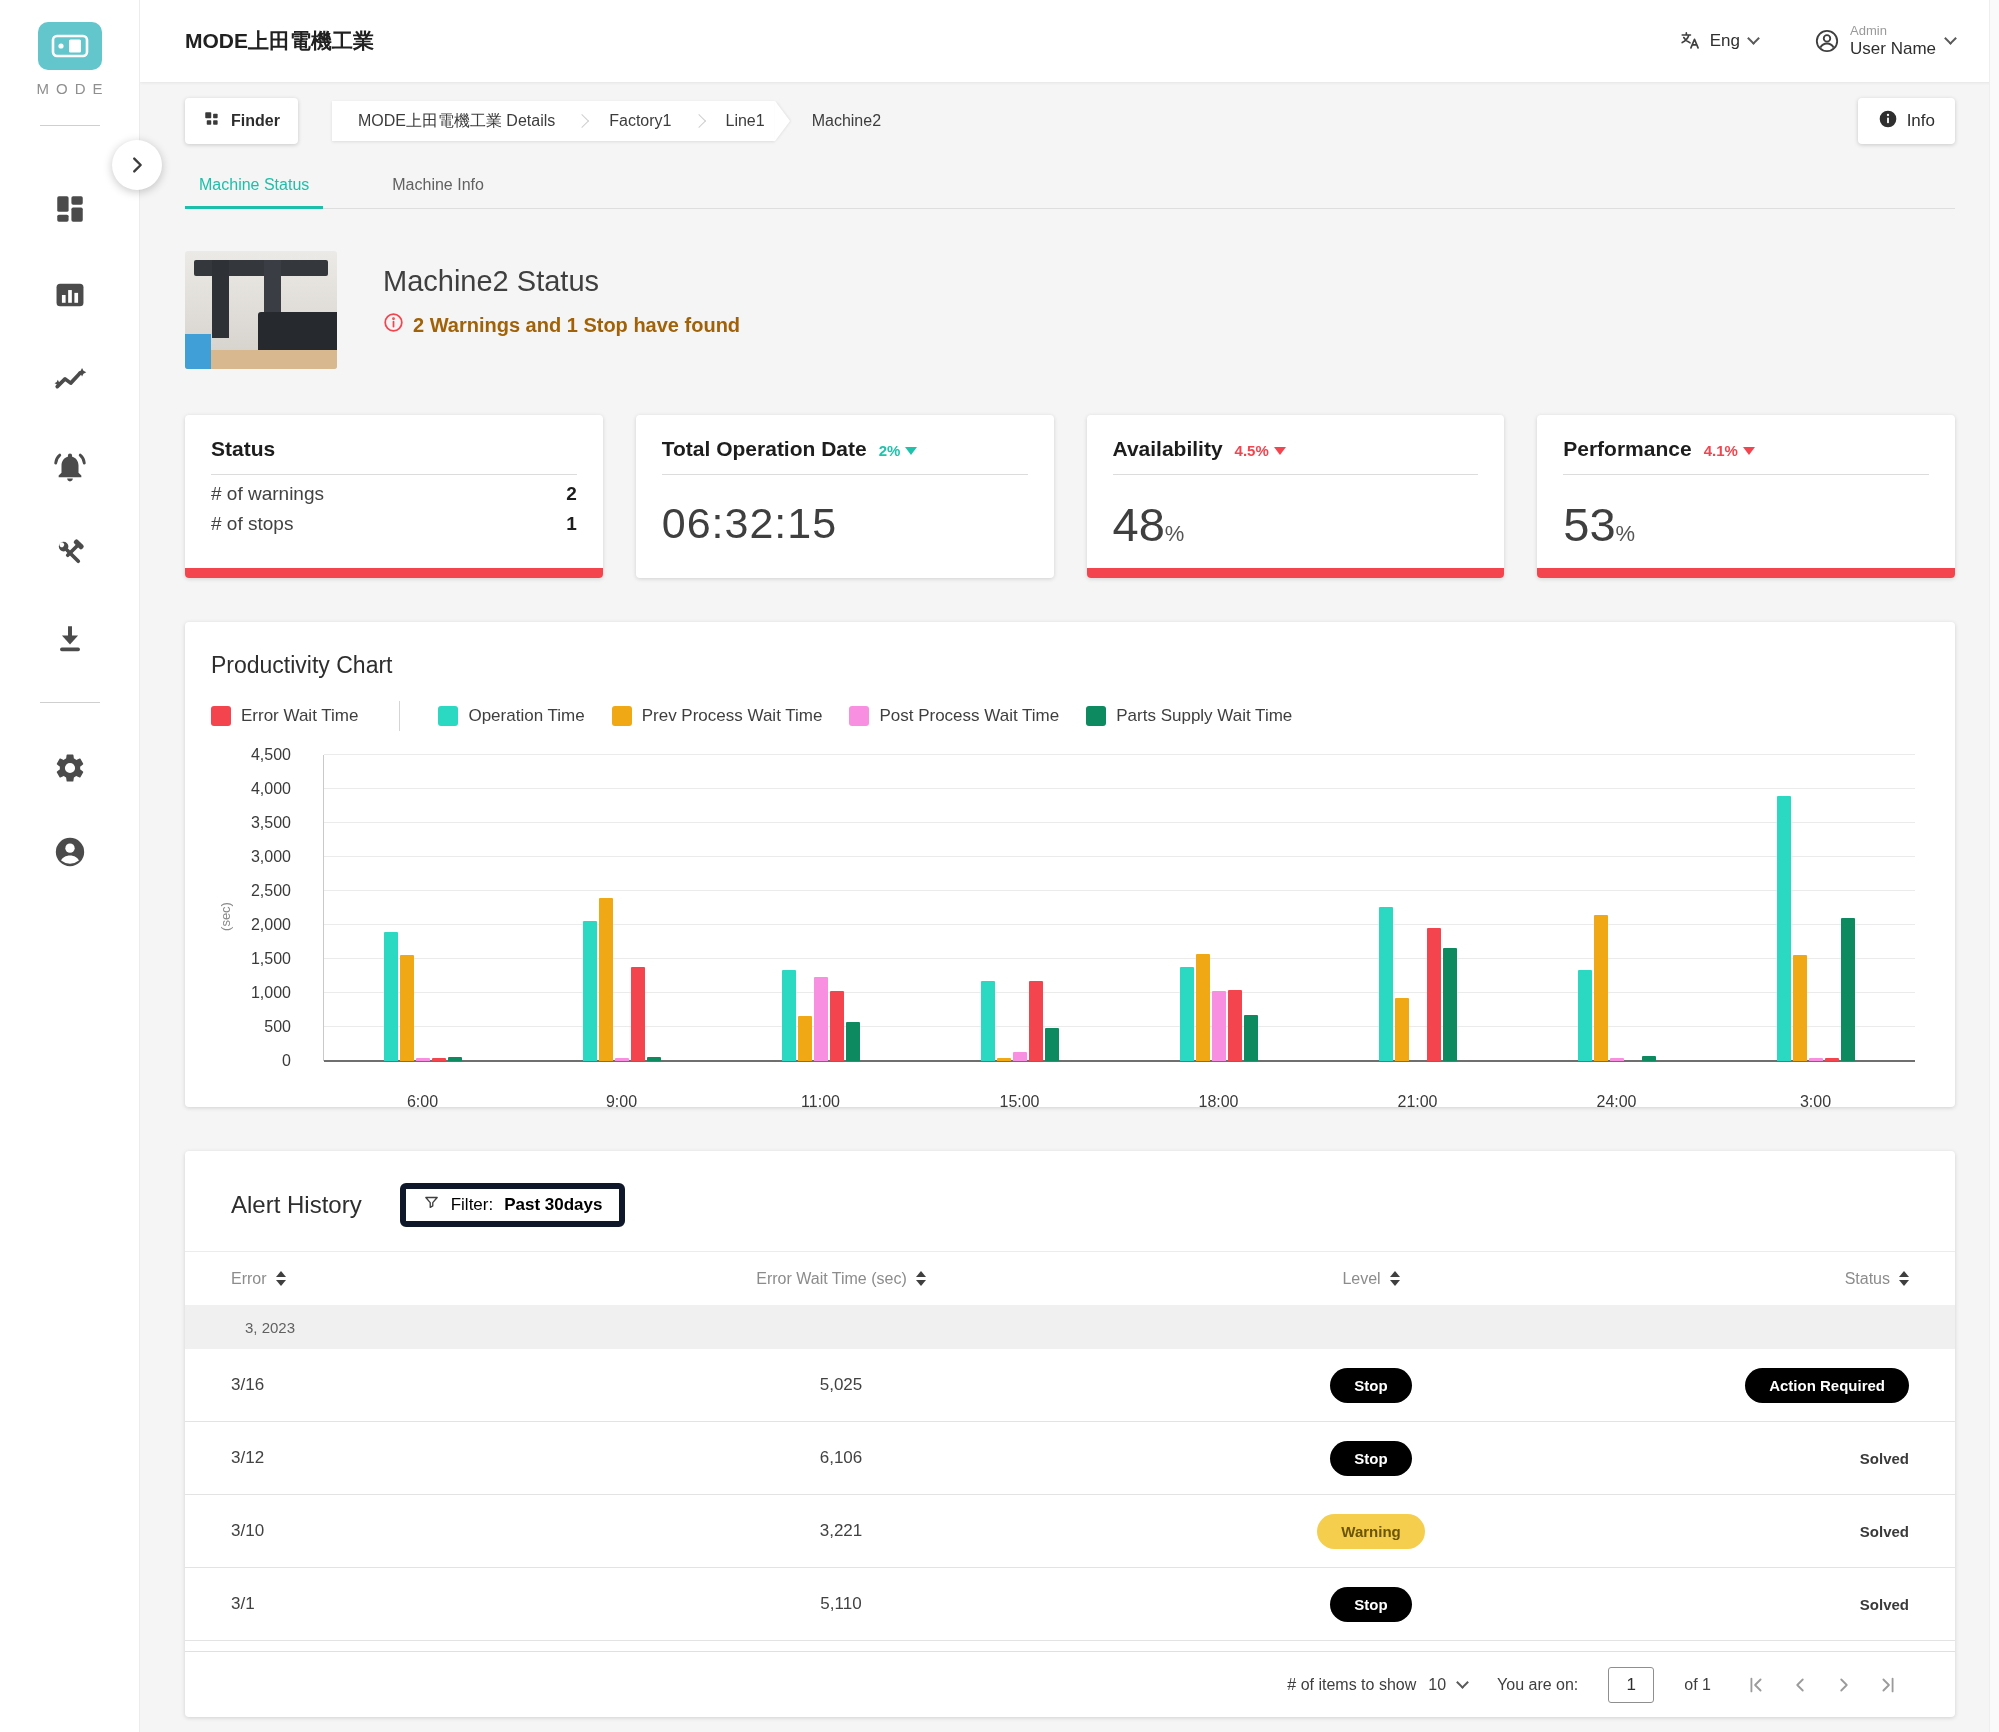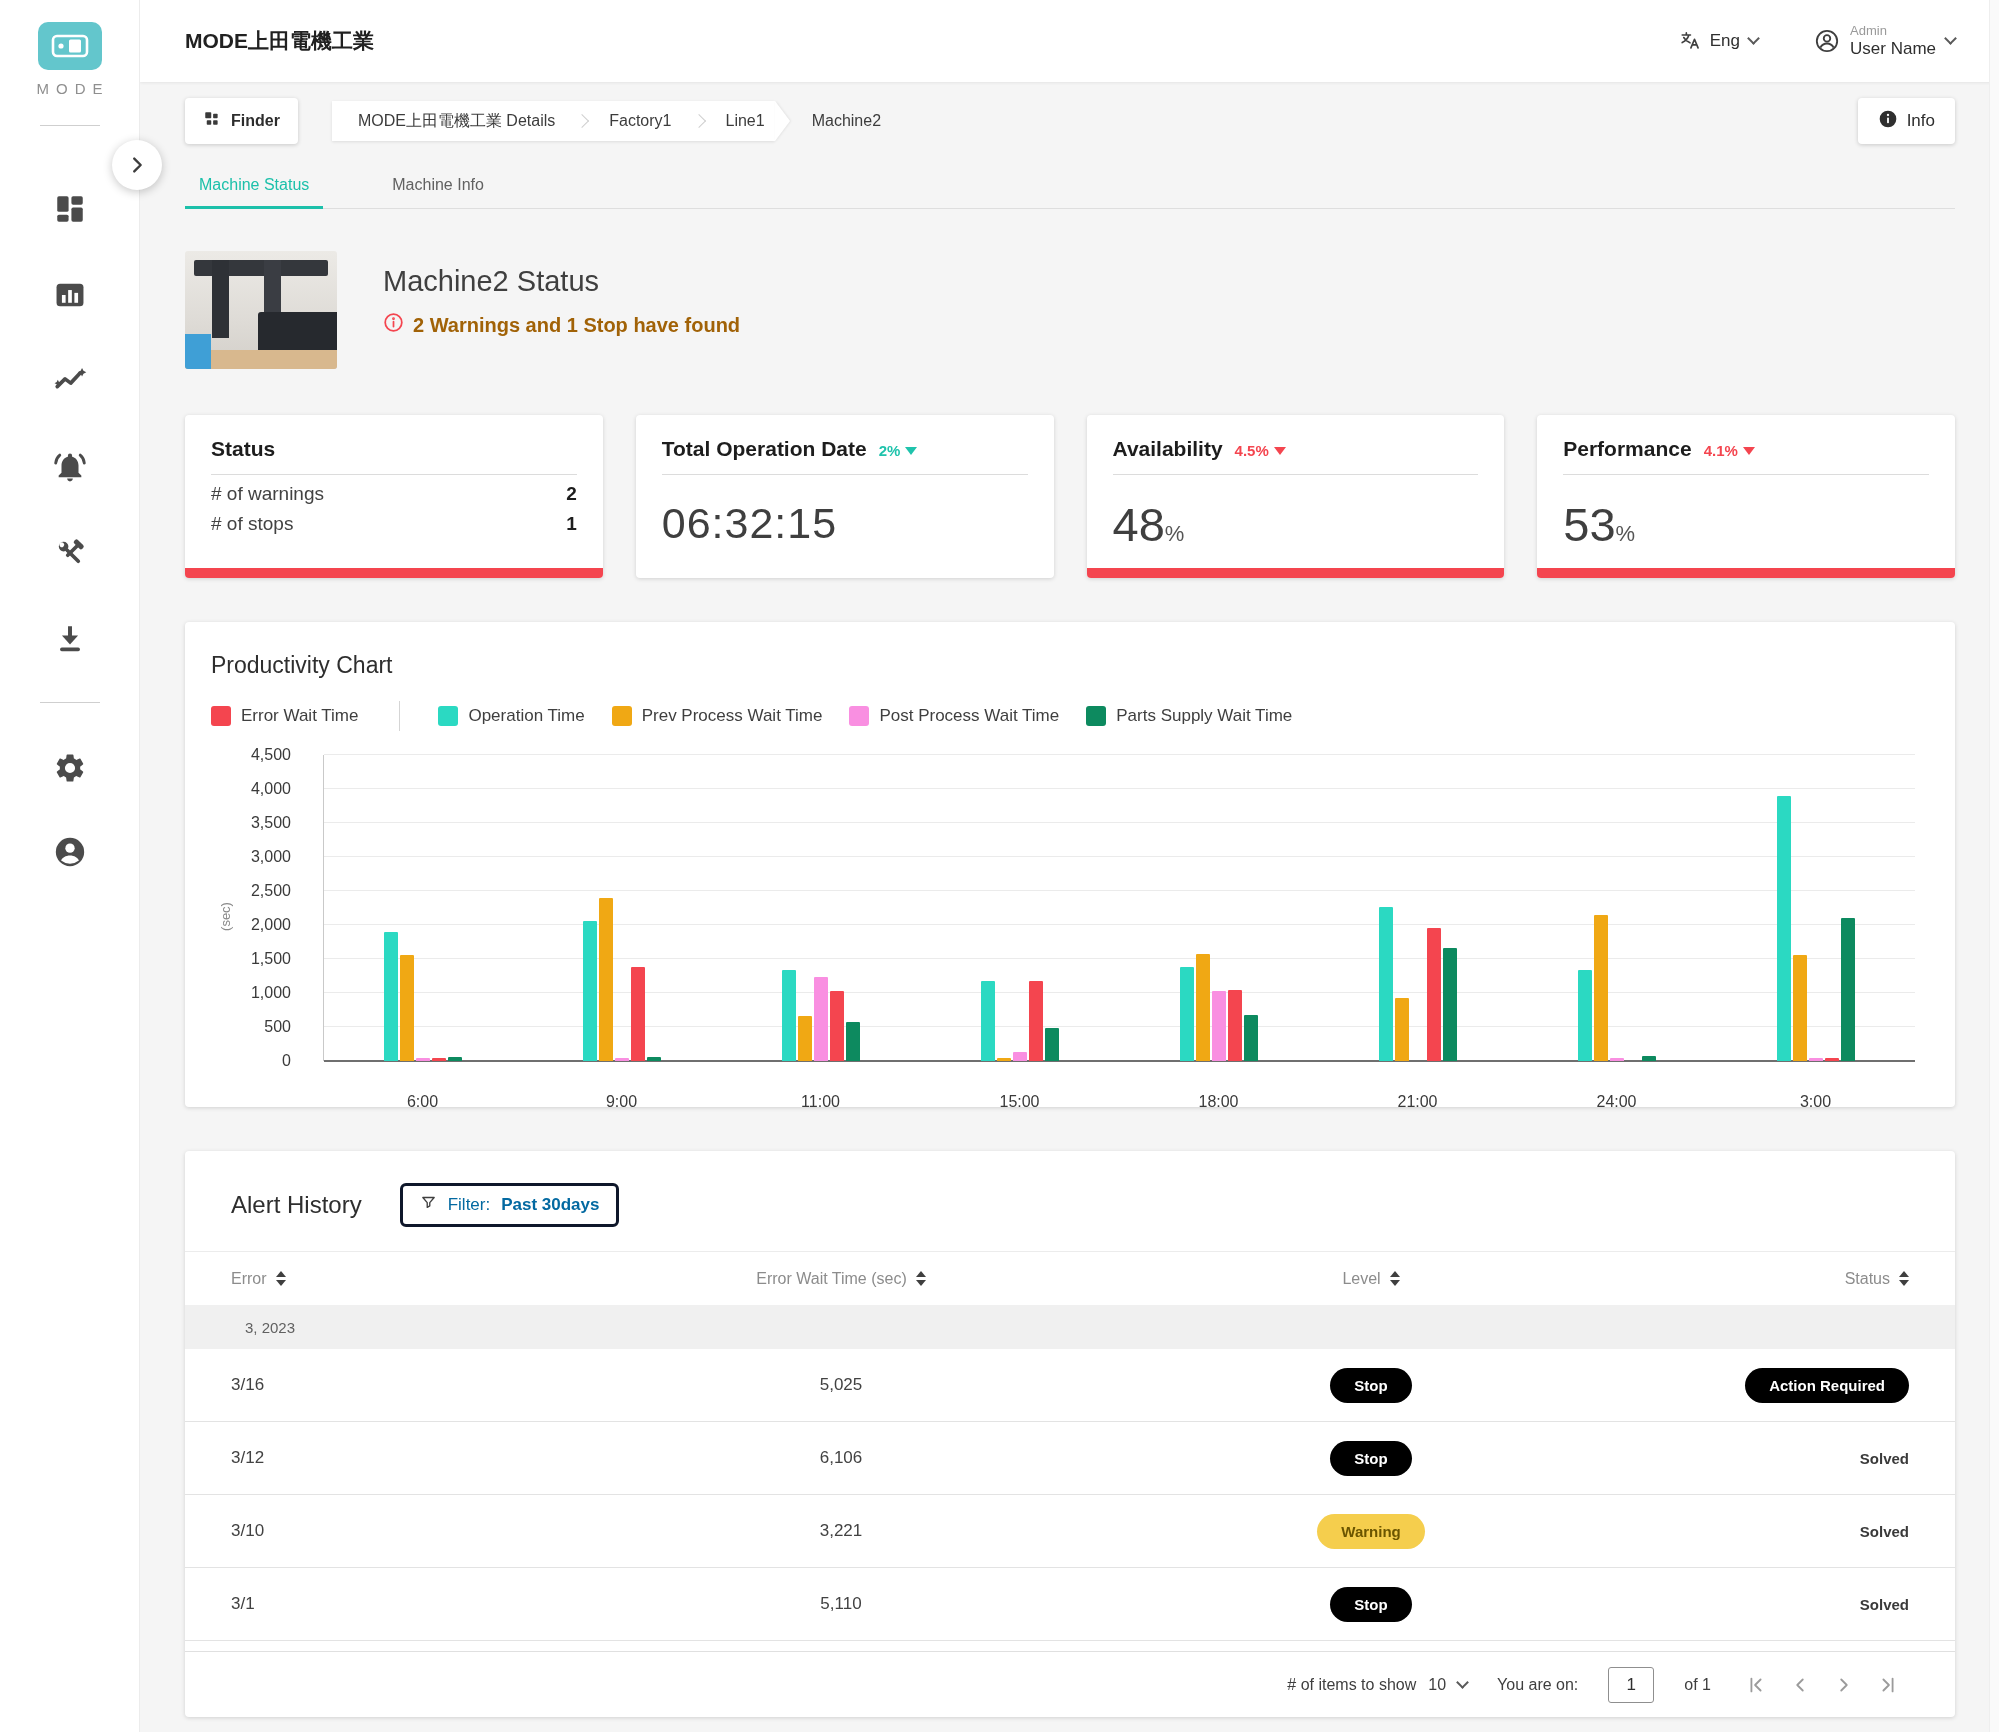--- a/index.html
+++ b/index.html
@@ -101,21 +101,21 @@
   .ylab { position:absolute; left:0px; top:45%; transform:rotate(-90deg); font-size:13px; color:#8a8a8a; }
   .xrow { position:absolute; left:112px; right:14px; bottom:2px; height:22px; }
   .xlab { position:absolute; transform:translateX(-50%); font-size:16px; font-weight:500; color:#3a3a3a; white-space:nowrap;margin-top:10px;}
   .bargroup { position:absolute; bottom:0; display:flex; align-items:flex-end; gap:2px; height:100%; }
   .bar { width:14px; border-radius:1px 1px 0 0; }
 
   
   .alert-card { margin-top:44px; background:#fff; border-radius:4px; box-shadow:0 1px 4px rgba(0,0,0,.15); height:566px; position:relative; padding-top:32px; }
   .ah-head { padding:0 46px; display:flex; align-items:center; gap:38px; }
   .ah-title { font-size:24px; font-weight:500; color:#2e2e2e; }
-  .filter-btn { border:3px solid #0f172a; border-radius:6px; height:44px; display:flex; align-items:center; gap:11px; padding:0 17px; font-size:17px; color:#0369a1; cursor:pointer; background:#fff;}
+  .filter-btn { border:6px solid #0f172a; border-radius:6px; height:44px; display:flex; align-items:center; gap:11px; padding:0 17px; font-size:17px; color:#000000; cursor:pointer; background:#fff;}
   .filter-btn b { font-weight:bold; }
   .tgrid { display:grid; grid-template-columns:300px 620px 440px 1fr; align-items:center; padding:0 46px; }
   .thead { height:54px; border-top:1px solid #ececec; margin-top:24px; }
   .th { font-size:16px; color:#8c8c8c; display:flex; align-items:center; gap:9px; cursor:pointer; }
   .th.c { justify-content:center; } .th.r { justify-content:flex-end; }
   .sort { display:flex; flex-direction:column; gap:3px; }
   .sort i { display:block; width:0; height:0; border-left:5px solid transparent; border-right:5px solid transparent; }
   .sort .up { border-bottom:6px solid #3f3f3f; } .sort .dn { border-top:6px solid #3f3f3f; }
   .grouprow { background:#f0f0f0; height:44px; display:flex; align-items:center; padding:0 60px; font-size:15px; color:#616161; }
   .trow { height:73px; border-bottom:1px solid #e3e3e3; }

